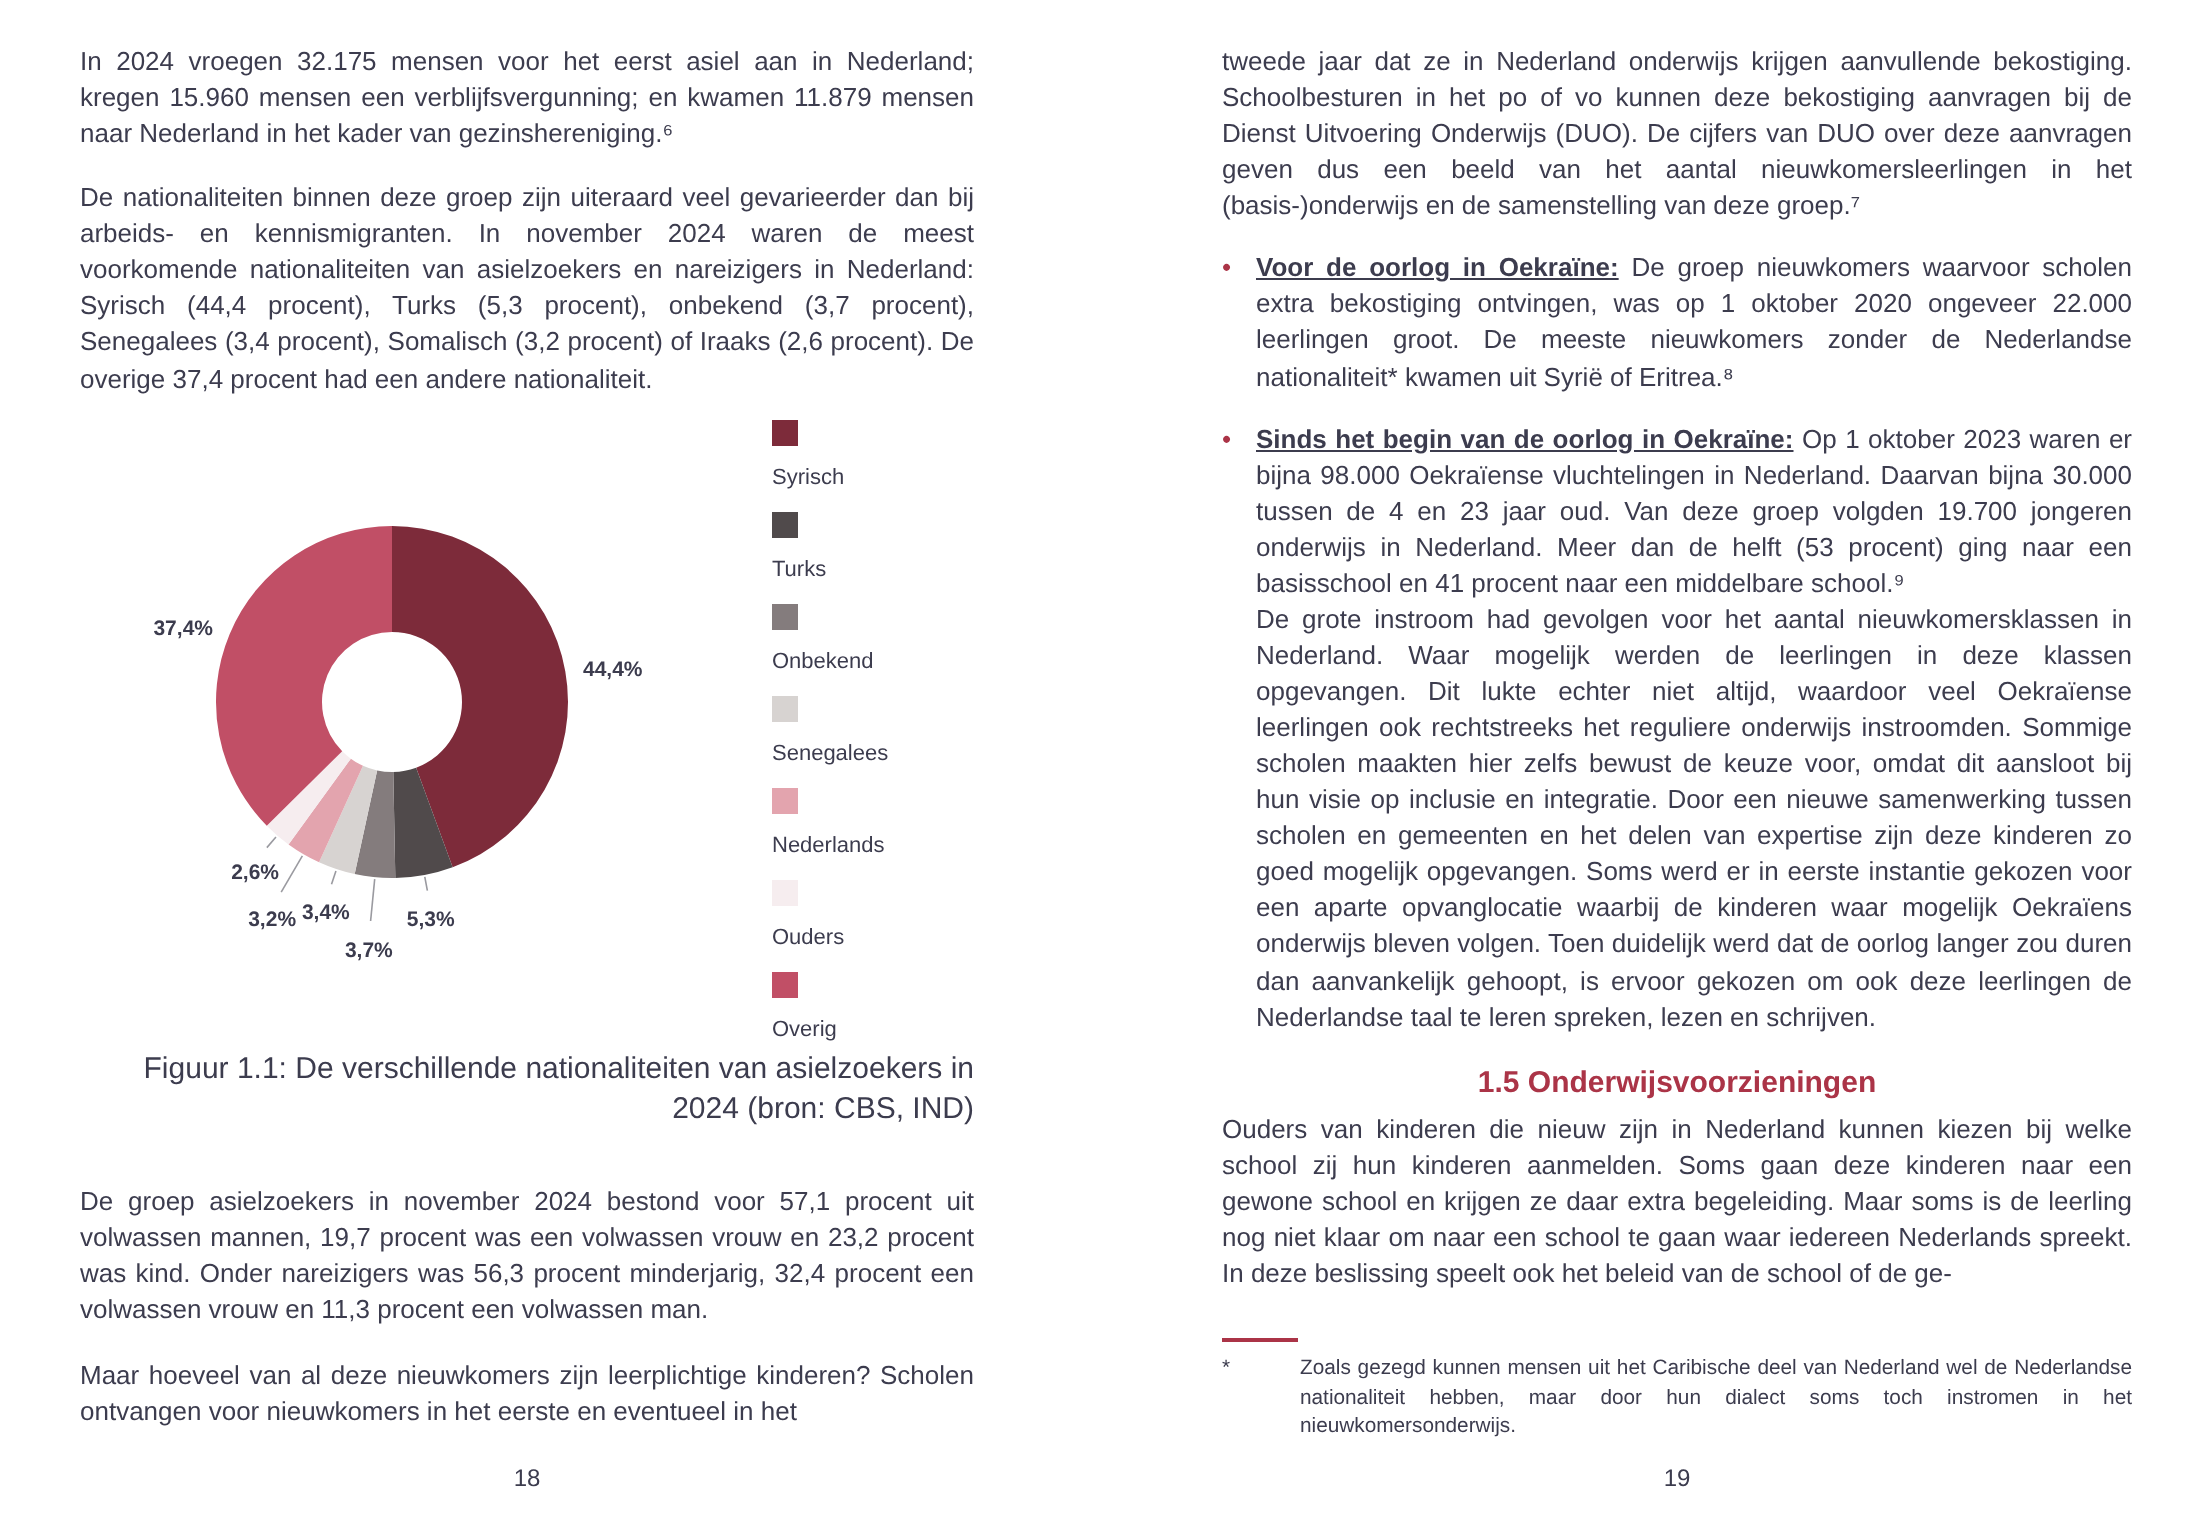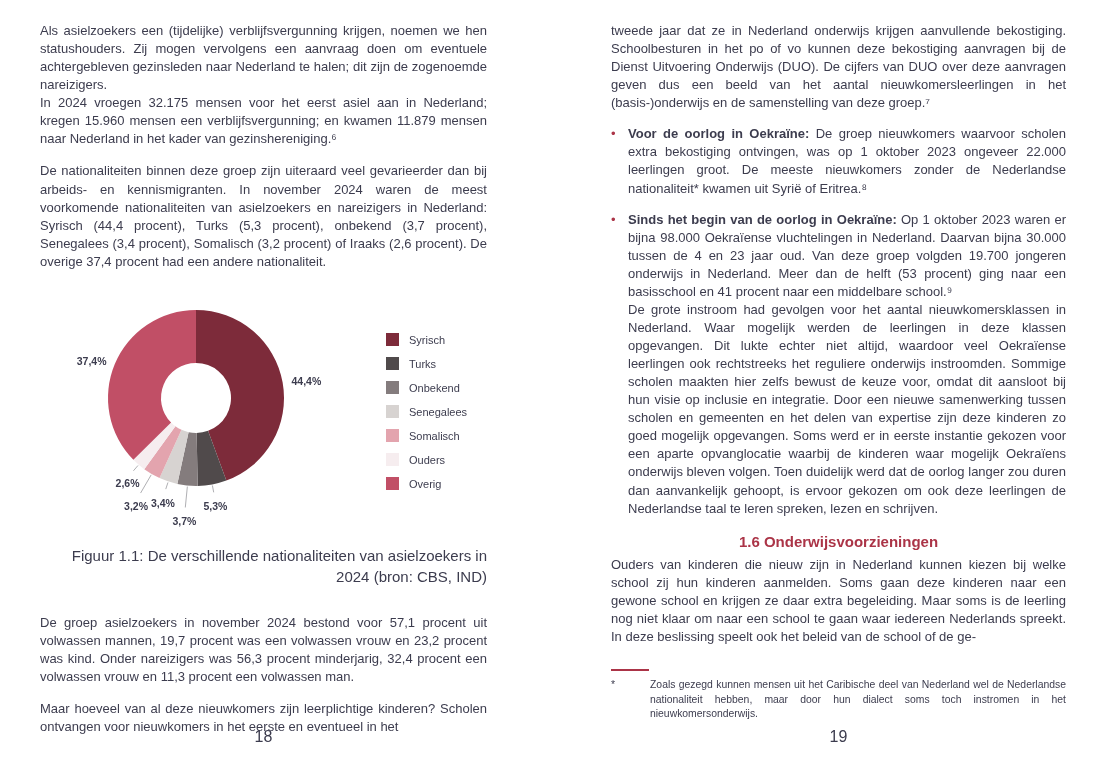--- a/index.html
+++ b/index.html
@@ -18,28 +18,28 @@
     display: flex; flex-direction: column;
     height: 758px;
   }
   .col-left  { width: 447px; margin-left: 40px; }
   .col-right { width: 455px; margin-left: 124px; align-items: center; }
   p {
     margin: 0;
     font-size: 13px; line-height: 1.39;
     text-align: justify;
   }
-  .bold { font-weight: bold; }
+  .bold { font-weight: bold; text-decoration: underline; }
   .gap    { height: 14px; flex: 0 0 auto; }
   .gap-sm { height: 9px;  flex: 0 0 auto; }
   .gap-lg { height: 26px; flex: 0 0 auto; }
 
   .figure { display: flex; align-items: center; margin: 2px 0 0 26px; flex: 0 0 auto; }
   .legend { display: flex; flex-direction: column; gap: 11px; margin-left: 52px; }
-  .legend-row { display: flex; align-items: center; gap: 10px; }
+  .legend-row { display: flex; align-items: flex-start; gap: 10px; flex-direction: column; }
   .legend-swatch { width: 13px; height: 13px; flex: 0 0 auto; }
   .legend-label { font-size: 11px; }
   .caption { font-size: 15px; text-align: right; margin-top: 4px; }
 
   .section-heading {
     color: var(--accent, #ab3447);
     font-size: 15px; font-weight: bold;
     margin: 15px 0 6px 0;
   }
   .bullet { display: flex; margin-top: 13px; flex: 0 0 auto; }
@@ -51,30 +51,29 @@
   .bullet-body { flex: 1; min-width: 0; }
 
   .footnote-block { margin-top: auto; flex: 0 0 auto; }
   .footnote-rule { width: 38px; height: 2px; background: var(--accent, #ab3447); margin-bottom: 7px; }
   .footnote { display: flex; font-size: 10.4px; line-height: 1.4; }
   .footnote-marker { width: 11px; flex: 0 0 auto; }
   .footnote-text { flex: 1; text-align: justify; margin-left: 28px; }
 
   .page-num {
     position: absolute; bottom: 12px; left: 0; width: 100%;
-    text-align: center; font-size: 16px;
+    text-align: center; font-size: 12px;
   }
 </style>
 </head>
 <body>
 
 <div class="spread">
 
   <div class="col col-left">
-    <p>Als asielzoekers een (tijdelijke) verblijfsvergunning krijgen, noemen we hen statushouders. Zij mogen vervolgens een aanvraag doen om eventuele achtergebleven gezinsleden naar Nederland te halen; dit zijn de zogenoemde nareizigers.</p>
     <p>In 2024 vroegen 32.175 mensen voor het eerst asiel aan in Nederland; kregen 15.960 mensen een verblijfsvergunning; en kwamen 11.879 mensen naar Nederland in het kader van gezinshereniging.⁶</p>
     <div class="gap"></div>
     <p>De nationaliteiten binnen deze groep zijn uiteraard veel gevarieerder dan bij arbeids- en kennismigranten. In november 2024 waren de meest voorkomende nationaliteiten van asielzoekers en nareizigers in Nederland: Syrisch (44,4 procent), Turks (5,3 procent), onbekend (3,7 procent), Senegalees (3,4 procent), Somalisch (3,2 procent) of Iraaks (2,6 procent). De overige 37,4 procent had een andere nationaliteit.</p>
     <div class="gap-sm"></div>
 
     <div class="figure">
       <div id="pie-chart"><svg width="268" height="256">
             <path d="M130 28A88 88 0 0 1 160.3285772393575 198.6085794735409L142.0625023111081 148.8556850178856A35 35 0 0 0 130 81Z" fill="#7d2b3a"></path>
             <text x="225.50274044933292" y="103.02276327939822" text-anchor="start" font-size="10.5" font-weight="bold" fill="#3c3c4e">44,4%</text>
             <path d="M160.3285772393575 198.6085794735409A88 88 0 0 1 131.65866269495592 203.98436700951117L130.65969539003927 150.9937823333283A35 35 0 0 0 142.0625023111081 148.8556850178856Z" fill="#504a4b"></path>
@@ -107,21 +106,21 @@
           <div class="legend-row">
             <span class="legend-swatch" style="background: rgb(132, 124, 125);"></span>
             <span class="legend-label">Onbekend</span>
           </div>
           <div class="legend-row">
             <span class="legend-swatch" style="background: rgb(215, 211, 209);"></span>
             <span class="legend-label">Senegalees</span>
           </div>
           <div class="legend-row">
             <span class="legend-swatch" style="background: rgb(227, 164, 174);"></span>
-            <span class="legend-label">Somalisch</span>
+            <span class="legend-label">Nederlands</span>
           </div>
           <div class="legend-row">
             <span class="legend-swatch" style="background: rgb(246, 237, 239);"></span>
             <span class="legend-label">Ouders</span>
           </div>
           <div class="legend-row">
             <span class="legend-swatch" style="background: rgb(193, 79, 102);"></span>
             <span class="legend-label">Overig</span>
           </div>
         </div>
@@ -135,33 +134,33 @@
 
     <div class="page-num">18</div>
   </div>
 
   <div class="col col-right">
     <p>tweede jaar dat ze in Nederland onderwijs krijgen aanvullende bekostiging. Schoolbesturen in het po of vo kunnen deze bekostiging aanvragen bij de Dienst Uitvoering Onderwijs (DUO). De cijfers van DUO over deze aanvragen geven dus een beeld van het aantal nieuwkomersleerlingen in het (basis-)onderwijs en de samenstelling van deze groep.⁷</p>
 
     <div class="bullet">
       <div class="bullet-marker">•</div>
       <div class="bullet-body">
-        <p><span class="bold">Voor de oorlog in Oekraïne:</span> <span>De groep nieuwkomers waarvoor scholen extra bekostiging ontvingen, was op 1 oktober 2023 ongeveer 22.000 leerlingen groot. De meeste nieuwkomers zonder de Nederlandse nationaliteit* kwamen uit Syrië of Eritrea.⁸</span></p>
+        <p><span class="bold">Voor de oorlog in Oekraïne:</span> <span>De groep nieuwkomers waarvoor scholen extra bekostiging ontvingen, was op 1 oktober 2020 ongeveer 22.000 leerlingen groot. De meeste nieuwkomers zonder de Nederlandse nationaliteit* kwamen uit Syrië of Eritrea.⁸</span></p>
       </div>
     </div>
 
     <div class="bullet">
       <div class="bullet-marker">•</div>
       <div class="bullet-body">
         <p><span class="bold">Sinds het begin van de oorlog in Oekraïne:</span> <span>Op 1 oktober 2023 waren er bijna 98.000 Oekraïense vluchtelingen in Nederland. Daarvan bijna 30.000 tussen de 4 en 23 jaar oud. Van deze groep volgden 19.700 jongeren onderwijs in Nederland. Meer dan de helft (53 procent) ging naar een basisschool en 41 procent naar een middelbare school.⁹</span></p>
         <p>De grote instroom had gevolgen voor het aantal nieuwkomersklassen in Nederland. Waar mogelijk werden de leerlingen in deze klassen opgevangen. Dit lukte echter niet altijd, waardoor veel Oekraïense leerlingen ook rechtstreeks het reguliere onderwijs instroomden. Sommige scholen maakten hier zelfs bewust de keuze voor, omdat dit aansloot bij hun visie op inclusie en integratie. Door een nieuwe samenwerking tussen scholen en gemeenten en het delen van expertise zijn deze kinderen zo goed mogelijk opgevangen. Soms werd er in eerste instantie gekozen voor een aparte opvanglocatie waarbij de kinderen waar mogelijk Oekraïens onderwijs bleven volgen. Toen duidelijk werd dat de oorlog langer zou duren dan aanvankelijk gehoopt, is ervoor gekozen om ook deze leerlingen de Nederlandse taal te leren spreken, lezen en schrijven.</p>
       </div>
     </div>
 
-    <h2 class="section-heading">1.6 Onderwijsvoorzieningen</h2>
+    <h2 class="section-heading">1.5 Onderwijsvoorzieningen</h2>
     <p>Ouders van kinderen die nieuw zijn in Nederland kunnen kiezen bij welke school zij hun kinderen aanmelden. Soms gaan deze kinderen naar een gewone school en krijgen ze daar extra begeleiding. Maar soms is de leerling nog niet klaar om naar een school te gaan waar iedereen Nederlands spreekt. In deze beslissing speelt ook het beleid van de school of de ge-</p>
 
     <div class="footnote-block">
       <div class="footnote-rule"></div>
       <div class="footnote">
         <span class="footnote-marker">*</span>
         <span class="footnote-text">Zoals gezegd kunnen mensen uit het Caribische deel van Nederland wel de Nederlandse nationaliteit hebben, maar door hun dialect soms toch instromen in het nieuwkomersonderwijs.</span>
       </div>
     </div>
 

